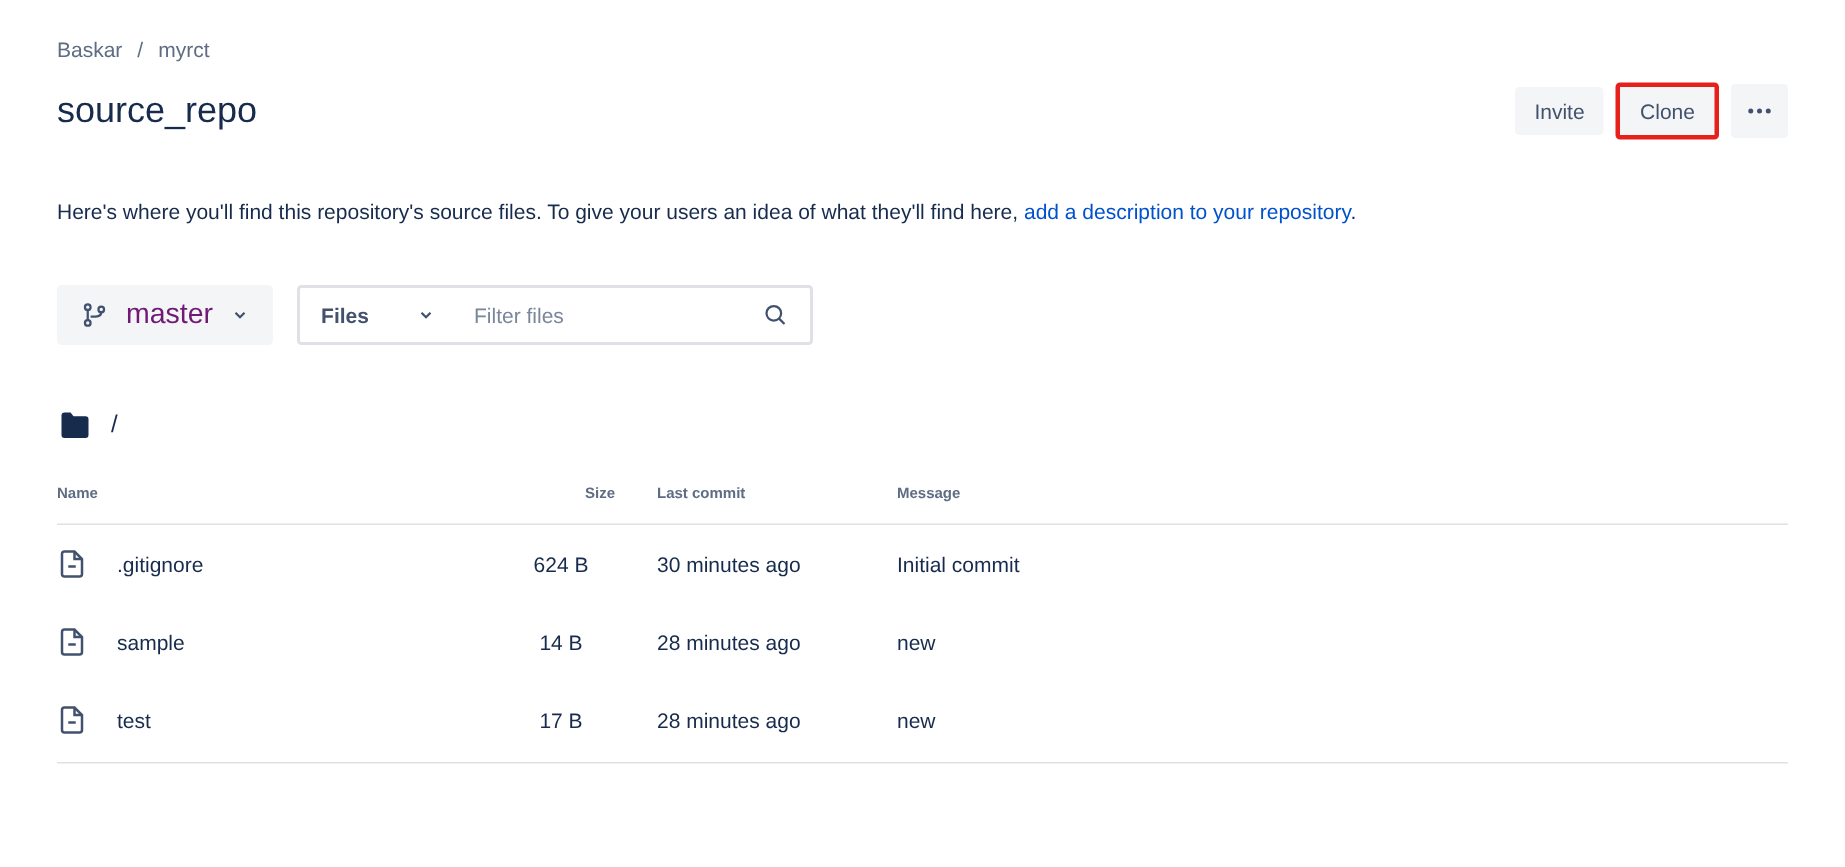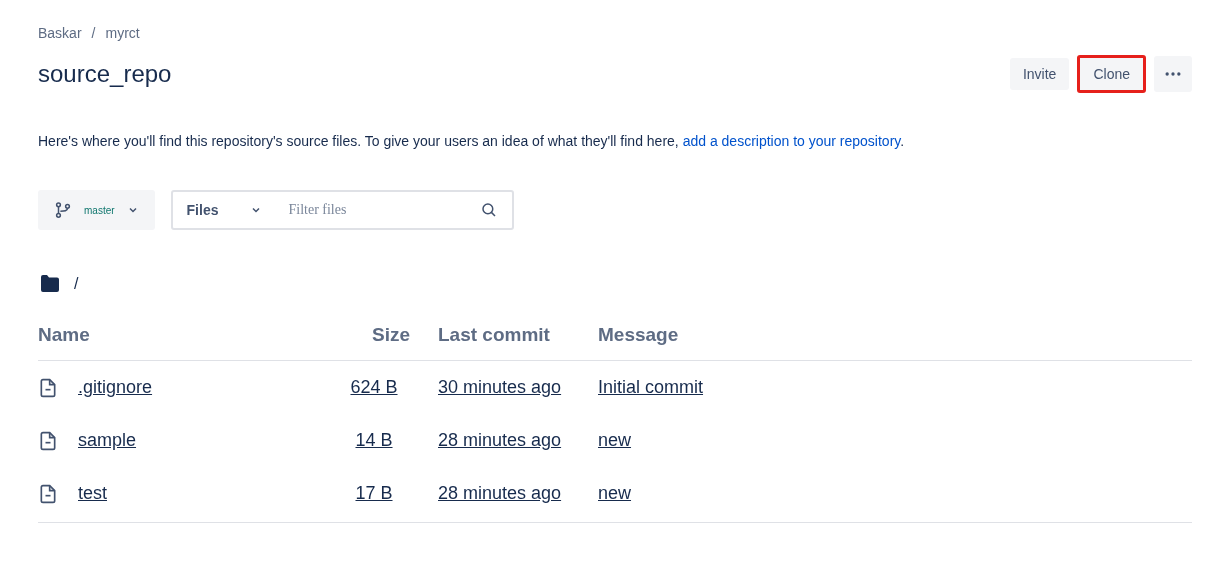--- a/index.html
+++ b/index.html
@@ -41,22 +41,22 @@
     .description a { color: #0052CC; text-decoration: none; }
     .toolbar { display: flex; gap: 16px; margin-bottom: 42px; }
     .branch-selector {
       display: flex;
       align-items: center;
       gap: 12px;
       background: #f4f5f7;
       border-radius: 3px;
       padding: 9px 16px;
       cursor: pointer;
-      color: #0f766e;
-      font-size: 10px;
+      color: #701a75;
+      font-size: 19px;
     }
     .branch-selector .label { font-weight: 500; }
     .files-filter {
       display: flex;
       align-items: center;
       border: 2px solid #DFE1E6;
       border-radius: 3px;
       overflow: hidden;
     }
     .files-selector {
@@ -69,51 +69,50 @@
       font-size: 14px;
       font-weight: 600;
     }
     .filter-input {
       border: none;
       outline: none;
       padding: 9px 12px;
       font-size: 14px;
       flex: 1;
       width: 190px;
-      font-family: Liberation Serif, serif;
+      font-family: Liberation Sans, sans-serif;
       color: #be185d;
     }
     .filter-input::placeholder { color: #7A869A; }
     .search-btn {
       background: none;
       border: none;
       padding: 9px 14px;
       cursor: pointer;
       display: flex;
       align-items: center;
     }
     .path-row { display: flex; align-items: center; gap: 12px; margin-bottom: 18px; }
     .folder-icon { width: 24px; height: 24px; }
     .path-text { font-size: 16px; color: #172B4D; }
     table { width: 100%; border-collapse: collapse; }
     thead th {
       text-align: left;
-      font-size: 19px;
+      font-size: 10px;
       font-weight: 600;
       color: #5E6C84;
       padding: 10px 8px 14px 0;
       border-bottom: 1px solid #DFE1E6;
     }
     thead th.size-col { text-align: right; padding-right: 28px; }
     tbody td {
       padding: 16px 8px 16px 0;
-      font-size: 18px;
+      font-size: 14px;
       color: #172B4D;
       vertical-align: middle;
-      text-decoration: underline;
     }
     tbody tr:last-child td { border-bottom: 1px solid #DFE1E6; padding-bottom: 18px; }
     .name-cell { display: flex; align-items: center; gap: 20px; }
     .file-icon { width: 20px; height: 20px; flex-shrink: 0; }
     .size-cell { text-align: center; padding-right: 28px; }
     .col-name { width: 300px; }
     .col-size { width: 100px; }
     .col-commit { width: 160px; }
     .col-msg { }
     svg { display: block; }

